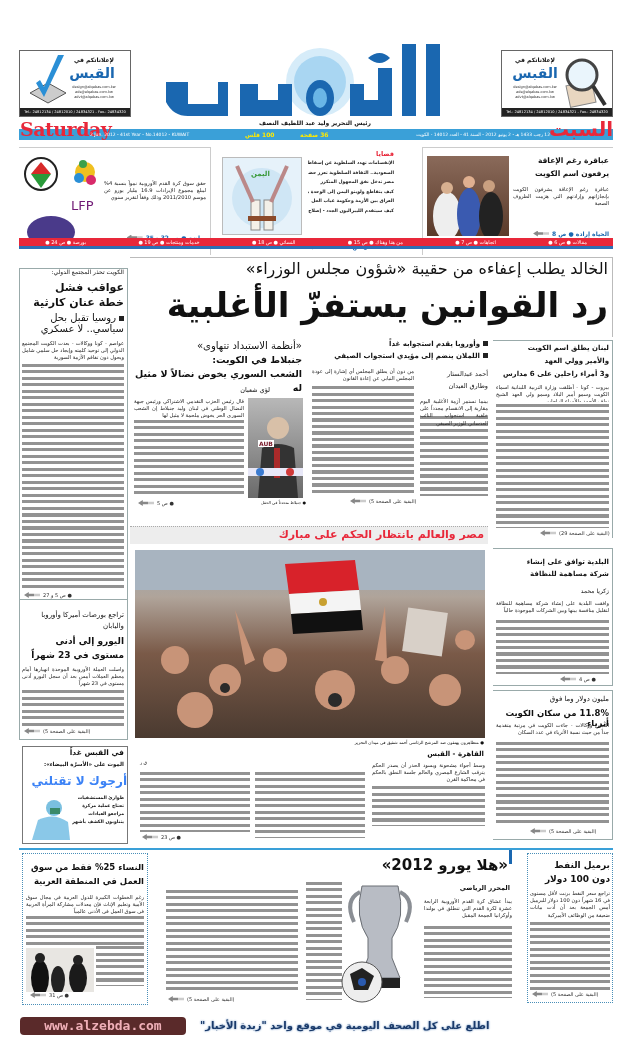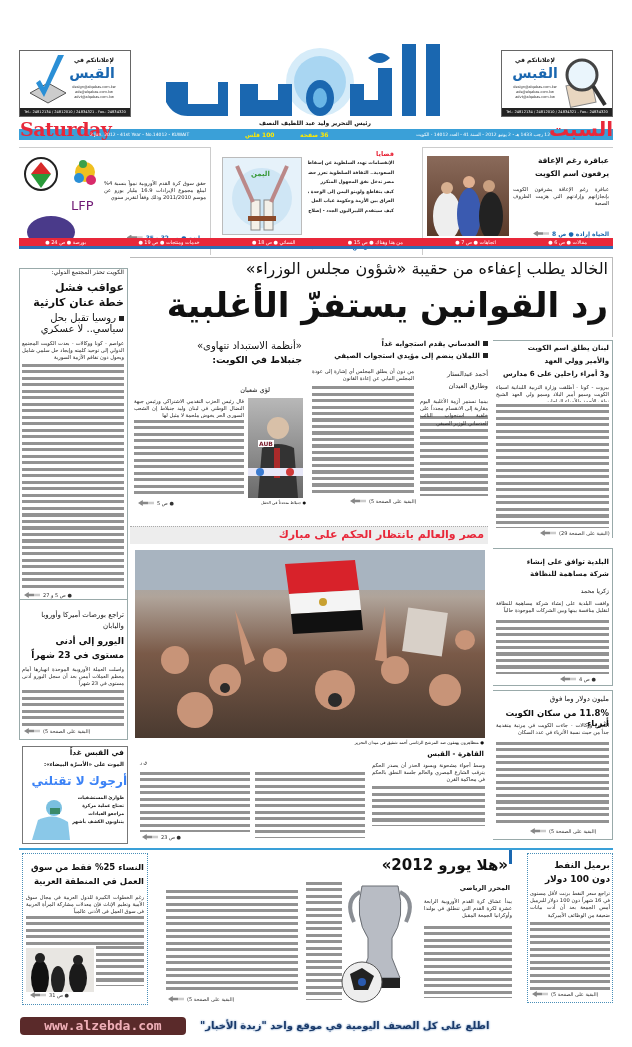--- a/index.html
+++ b/index.html
@@ -174,21 +174,21 @@
   <span>النسائي ● ص 18 ●</span>
   <span>خدمات ومنتجات ● ص 19 ●</span>
   <span>بورصة ● ص 24 ●</span>
 </div>
 
 <div class="abs" style="left:130px;top:257px;width:483px;height:80px;border-top:1px solid #bbb;border-right:1px solid #bbb"></div>
 <div class="abs rtl" style="left:130px;top:259px;width:478px;font-size:16px;color:#111">الخالد يطلب إعفاءه من حقيبة «شؤون مجلس الوزراء»</div>
 <div class="abs hdline" style="left:130px;top:283px;width:478px;font-size:34px;line-height:44px;letter-spacing:-0.5px">رد القوانين يستفزّ الأغلبية</div>
 
 <div class="abs hdline" style="left:312px;top:338px;width:176px;font-size:7px;line-height:12px">
-  <div><span style="display:inline-block;width:5px;height:5px;background:#222;margin-left:3px"></span><span>العدساني يقدم استجوابه غداً</span></div>
+  <div><span style="display:inline-block;width:5px;height:5px;background:#222;margin-left:3px"></span><span>وأوروبا يقدم استجوابه غداً</span></div>
   <div><span style="display:inline-block;width:5px;height:5px;background:#222;margin-left:3px"></span><span>اللملان ينضم إلى مؤيدي استجواب الصيفي</span></div>
 </div>
 <div class="abs rtl" style="left:420px;top:368px;width:68px;font-size:6.5px;line-height:12px;color:#222">
   <div>أحمد عبدالستار</div>
   <div>وطارق العيدان</div>
 </div>
 <div class="abs bodytxt" style="left:420px;top:398px;width:68px;height:100px">بينما تستمر أزمة الأغلبية اليوم مقاربة إلى الانقسام مجدداً على خلفية استجواب النائب العدساني للوزير الصيفي</div>
 <div class="abs lines" style="left:420px;top:416px;width:68px;height:80px"></div>
 <div class="abs bodytxt" style="left:312px;top:368px;width:102px;height:130px">من دون أن يطلق المجلس أي إشارة إلى عودة المجلس النيابي عن إعادة القانون</div>
 <div class="abs lines" style="left:312px;top:386px;width:102px;height:110px"></div>
@@ -206,20 +206,21 @@
 <div class="abs bodytxt" style="left:496px;top:384px;width:113px;height:18px">بيروت - كونا - أطلقت وزارة التربية اللبنانية اسماء الكويت وسمو أمير البلاد وسمو ولي العهد الشيخ نواف الأحمد والأمراء الراحلين</div>
 <div class="abs lines" style="left:496px;top:404px;width:113px;height:124px"></div>
 <div class="abs more" style="left:540px;top:530px">
   <span>(البقية على الصفحة 29)</span>
   <span class="arrow"></span>
 </div>
 
 <div class="abs hdline" style="left:134px;top:340px;width:168px;font-size:10px;font-weight:normal">«أنظمة الاستبداد تتهاوى»</div>
 <div class="abs hdline" style="left:134px;top:353px;width:168px;font-size:9.5px;line-height:14px">
   <div>جنبلاط في الكويت:</div>
+  <div>الشعب السوري يخوض نضالاً لا مثيل له</div>
 </div>
 <div class="abs rtl" style="left:200px;top:386px;width:70px;font-size:6.5px">لؤي شعبان</div>
 <div class="abs photo" style="left:248px;top:398px;width:55px;height:100px;background:linear-gradient(180deg,#b8b8b8,#6a6a6a)">
   <svg width="55" height="100" viewBox="0 0 55 100">
       <circle cx="30" cy="30" r="11" fill="#d8c0a8"></circle>
       <path d="M10 100 L14 50 Q30 42 46 50 L50 100 Z" fill="#333"></path>
       <rect x="26" y="50" width="6" height="30" fill="#aa2a2a"></rect>
       <rect x="0" y="70" width="55" height="8" fill="#e8e8f8"></rect>
       <circle cx="12" cy="74" r="4" fill="#3a7ad0"></circle>
       <circle cx="42" cy="74" r="4" fill="#d03a3a"></circle>

